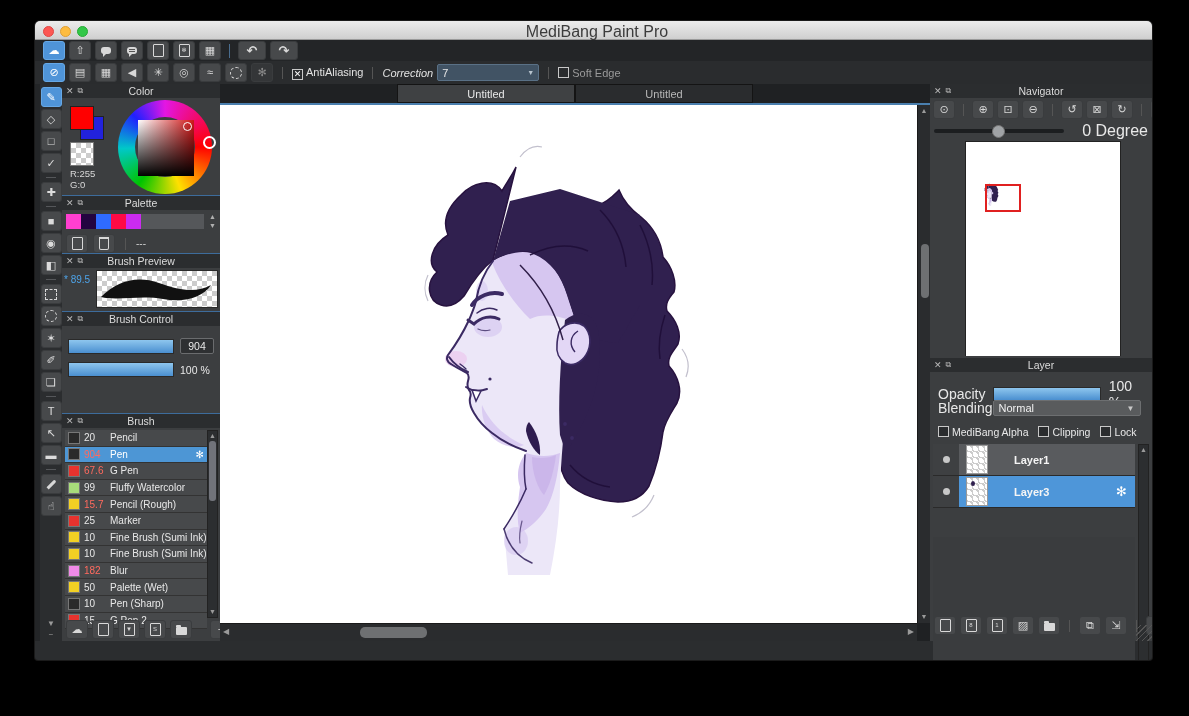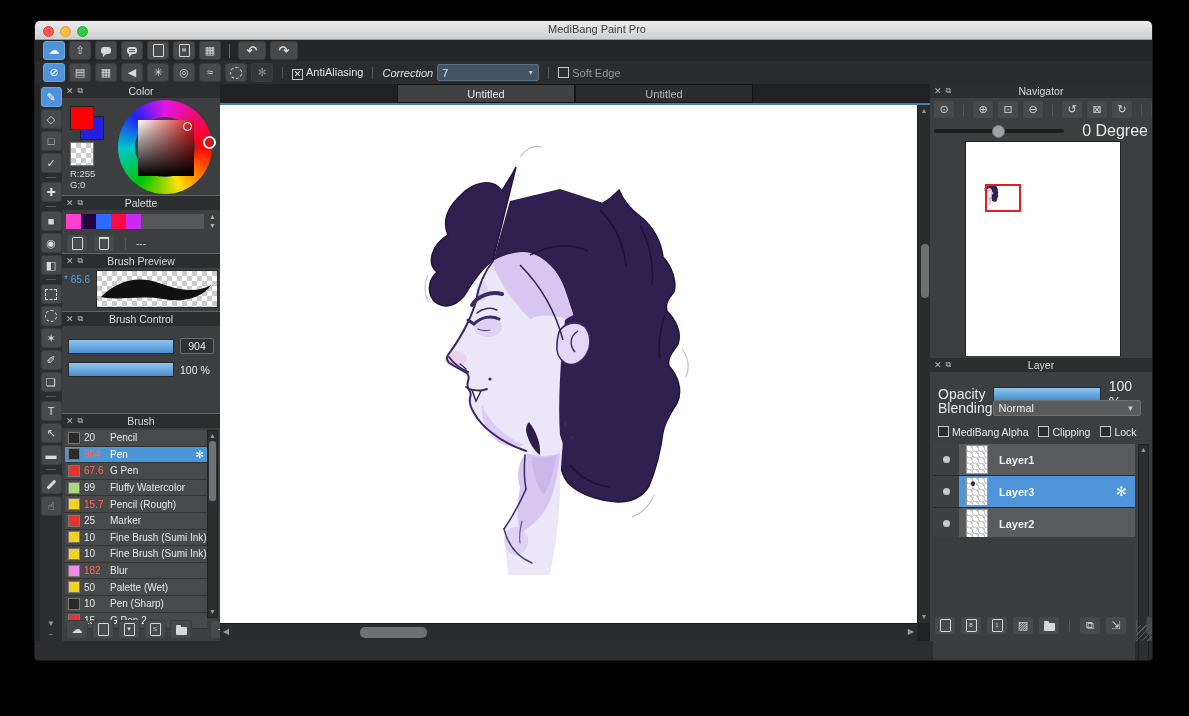--- a/index.html
+++ b/index.html
@@ -7,21 +7,21 @@
        font-family:"Liberation Sans","DejaVu Sans",sans-serif;
        -webkit-font-smoothing:antialiased;}
   
   #win{position:absolute;left:35px;top:21px;width:1117px;height:639px;
        background:#2b2d2f;border-radius:5px 5px 3px 3px;overflow:hidden;
        box-shadow:0 0 0 1px #1a1a1a;}
   
   #titlebar{position:absolute;left:0;top:0;width:100%;height:18px;
        background:linear-gradient(#ececec,#cfcfcf);border-bottom:1px solid #9a9a9a;}
   #title{position:absolute;left:7px;right:0;top:2px;text-align:center;
-       font-size:11px;color:#3c3c3c;}
+       font-size:16px;color:#3c3c3c;}
   .tl{position:absolute;top:5px;width:9px;height:9px;border-radius:50%;}
   
   #row1{position:absolute;left:0;top:19px;width:100%;height:21px;background:#232527;
         display:flex;align-items:center;gap:4px;padding-left:8px;box-sizing:border-box;}
   #row2{position:absolute;left:0;top:40px;width:100%;height:23px;background:#2a2c2e;
         display:flex;align-items:center;gap:4px;padding-left:8px;box-sizing:border-box;}
   .btn{width:20px;height:17px;background:#47494b;border:1px solid #3a3c3e;border-radius:3px;
        display:inline-flex;align-items:center;justify-content:center;
        color:#d8d8d8;font-size:11px;line-height:1;flex:0 0 auto;overflow:hidden;}
   .btn.sel{background:#4f94d8;border-color:#66a8e6;color:#fff;}
@@ -146,21 +146,21 @@
   #blend-row{position:absolute;left:8px;top:42px;width:206px;display:flex;align-items:center;gap:0;}
   #blend-select{width:148px;height:16px;background:#595b5d;border:1px solid #6d6f71;border-radius:2px;
       color:#f0f0f0;font-size:11px;display:flex;align-items:center;justify-content:space-between;padding:0 5px;box-sizing:border-box;}
   #check-row{position:absolute;left:8px;top:68px;width:210px;display:flex;gap:10px;font-size:10.5px;color:#e8e8e8;}
   #layer-list{position:absolute;left:3px;top:86px;width:202px;}
   .lyr{height:31px;background:#595b5e;border-bottom:1px solid #2a2a2a;display:flex;align-items:center;position:relative;}
   .lyr.sel{background:#4e96d9;}
   .lyr-vis{width:26px;height:100%;background:#3e4042;display:flex;align-items:center;justify-content:center;flex:0 0 auto;}
   .lyr-dot{width:7px;height:7px;border-radius:50%;background:#c8c8c8;}
   .lyr-thumb{width:20px;height:27px;margin-left:8px;background-size:6px 6px !important;box-shadow:0 0 0 1px #999;position:relative;flex:0 0 auto;}
-  .lyr-name{margin-left:12px;font-size:11px;color:#f5f5f5;font-weight:bold;}
+  .lyr-name{margin-left:27px;font-size:11px;color:#f5f5f5;font-weight:bold;}
   .lyr-gear{position:absolute;right:8px;color:#fff;font-size:13px;}
   #layer-empty{position:absolute;left:3px;top:179px;width:202px;height:143px;background:#3a3c3e;}
   #grip{position:absolute;right:0;bottom:0;width:16px;height:16px;
       background:repeating-linear-gradient(135deg,transparent 0 3px,#555 3px 4px);}
 </style>
 </head>
 <body>
 
 <svg width="0" height="0" style="position:absolute">
   <defs>
@@ -450,21 +450,21 @@
           <span id="pal-name">---</span>
         </div>
       </div>
 
       <div class="panel" style="top:170px;height:58px;">
         <div class="phead">
           <span class="phx">✕</span>
           <span class="php">⧉</span>
           <span class="ttl">Brush Preview</span>
         </div>
-        <div id="bp-size">* 65.6</div>
+        <div id="bp-size">* 89.5</div>
         <div id="bp-box" class="checker">
           <svg width="120" height="36">
             <path d="M4,26 C20,10 40,4 62,12 C84,20 100,22 114,14 C106,26 88,32 66,28 C44,24 20,30 4,26 Z" fill="#111"></path>
           </svg>
         </div>
       </div>
 
       <div class="panel" style="top:228px;height:102px;">
         <div class="phead">
           <span class="phx">✕</span>
@@ -687,27 +687,20 @@
             <div class="lyr sel">
               <span class="lyr-vis">
                 <span class="lyr-dot"></span>
               </span>
               <span class="lyr-thumb checker">
                 <span style="position: absolute; left: 4px; top: 3px; width: 4px; height: 5px; background: rgb(48, 32, 79); border-radius: 50%;"></span>
               </span>
               <span class="lyr-name">Layer3</span>
               <span class="lyr-gear">✻</span>
             </div>
-            <div class="lyr">
-              <span class="lyr-vis">
-                <span class="lyr-dot"></span>
-              </span>
-              <span class="lyr-thumb checker"></span>
-              <span class="lyr-name">Layer2</span>
-            </div>
           </div>
         <div id="layer-empty"></div>
         <div class="vscroll" style="right:3px;top:86px;height:236px;">
           <span class="sarr" style="top:1px;">▲</span>
 
         </div>
         <div class="btn-row" style="left:4px;top:258px;" id="layer-btns">
             <span class="btn">
               <span class="i-doc"></span>
             </span>

